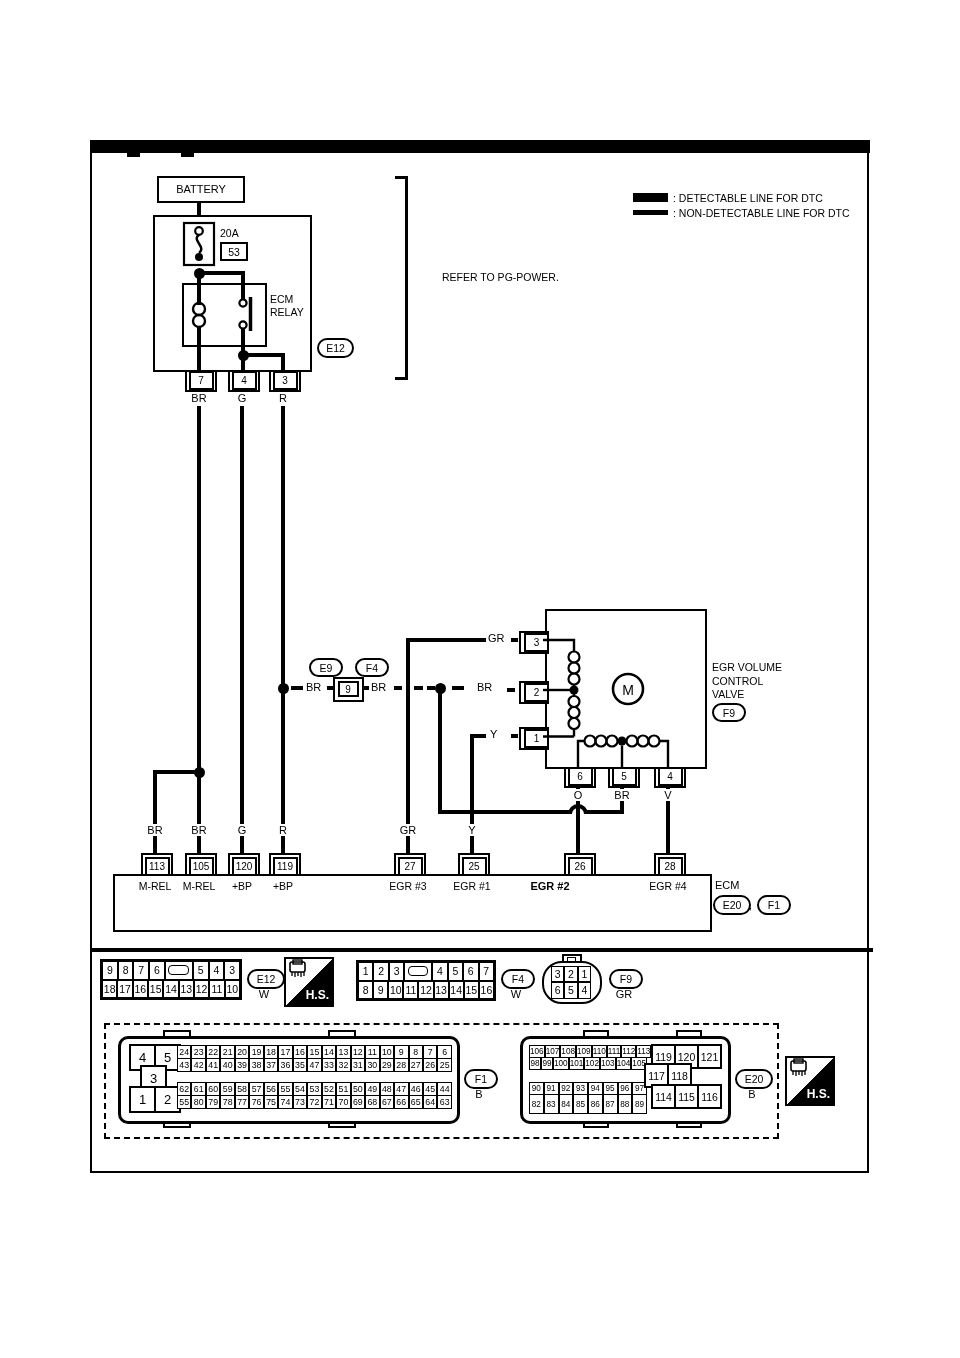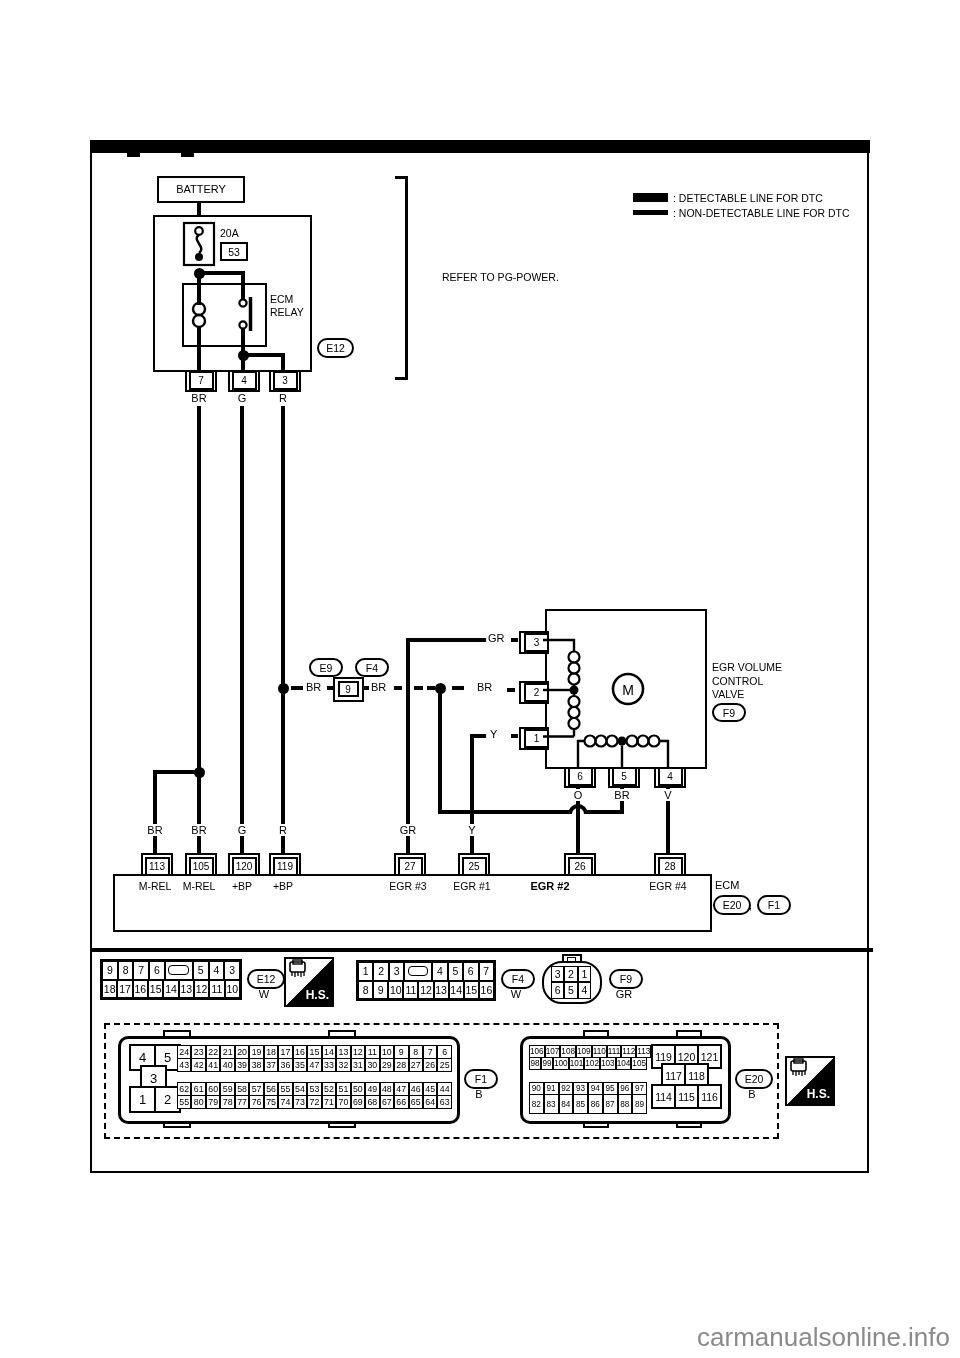--- a/index.html
+++ b/index.html
@@ -449,41 +449,40 @@
       <div>86</div>
       <div>87</div>
       <div>88</div>
       <div>89</div>
     </div>
   <div class="bprow sm" style="left:651px;top:1044px;">
       <div>119</div>
       <div>120</div>
       <div>121</div>
     </div>
-  <div class="bprow sm" style="left:661px;top:1063px;">
+  <div class="bprow sm" style="left:644px;top:1063px;">
       <div>117</div>
       <div>118</div>
     </div>
   <div class="bprow sm" style="left:651px;top:1084px;">
       <div>114</div>
       <div>115</div>
       <div>116</div>
     </div>
   <div class="oval" style="left:735px;top:1069px;width:34px;height:16px;">E20</div>
   <div class="txt ctr" style="left:735px;top:1088px;width:34px;font-size:11px;">B</div>
   <div class="hs" style="left:785px;top:1056px;">
     <svg width="24" height="22" viewBox="0 0 24 22">
       <rect x="4" y="3" width="15" height="10" rx="2" fill="none" stroke="#000" stroke-width="1.6"></rect>
       <rect x="7" y="1" width="9" height="4" fill="none" stroke="#000" stroke-width="1.4"></rect>
       <path d="M6,13 v4 M9,13 v5 M12,13 v4 M15,13 v5 M18,13 v4" stroke="#000" stroke-width="1.3" fill="none"></path>
     </svg>
     <span class="hstxt">H.S.</span>
   </div>
 
-  <div class="txt" style="left:560px;top:1322px;width:390px;text-align:right;font-size:26px;color:#8a8a8a;">carmanualsonline.info</div>
 
   <svg width="960" height="1358" viewBox="0 0 960 1358">
 
     <rect x="184" y="223" width="30" height="42" fill="#fff" stroke="#000" stroke-width="2.2"></rect>
     <path d="M199,235 C191,240 207,247 199,253" fill="none" stroke="#000" stroke-width="2.4"></path>
     <circle cx="199" cy="231" r="3.8" fill="#fff" stroke="#000" stroke-width="2.2"></circle>
     <circle cx="199" cy="257" r="4" fill="#000"></circle>
 
     <circle cx="199" cy="309" r="6" fill="none" stroke="#000" stroke-width="2.4"></circle>
     <circle cx="199" cy="321" r="6" fill="none" stroke="#000" stroke-width="2.4"></circle>

